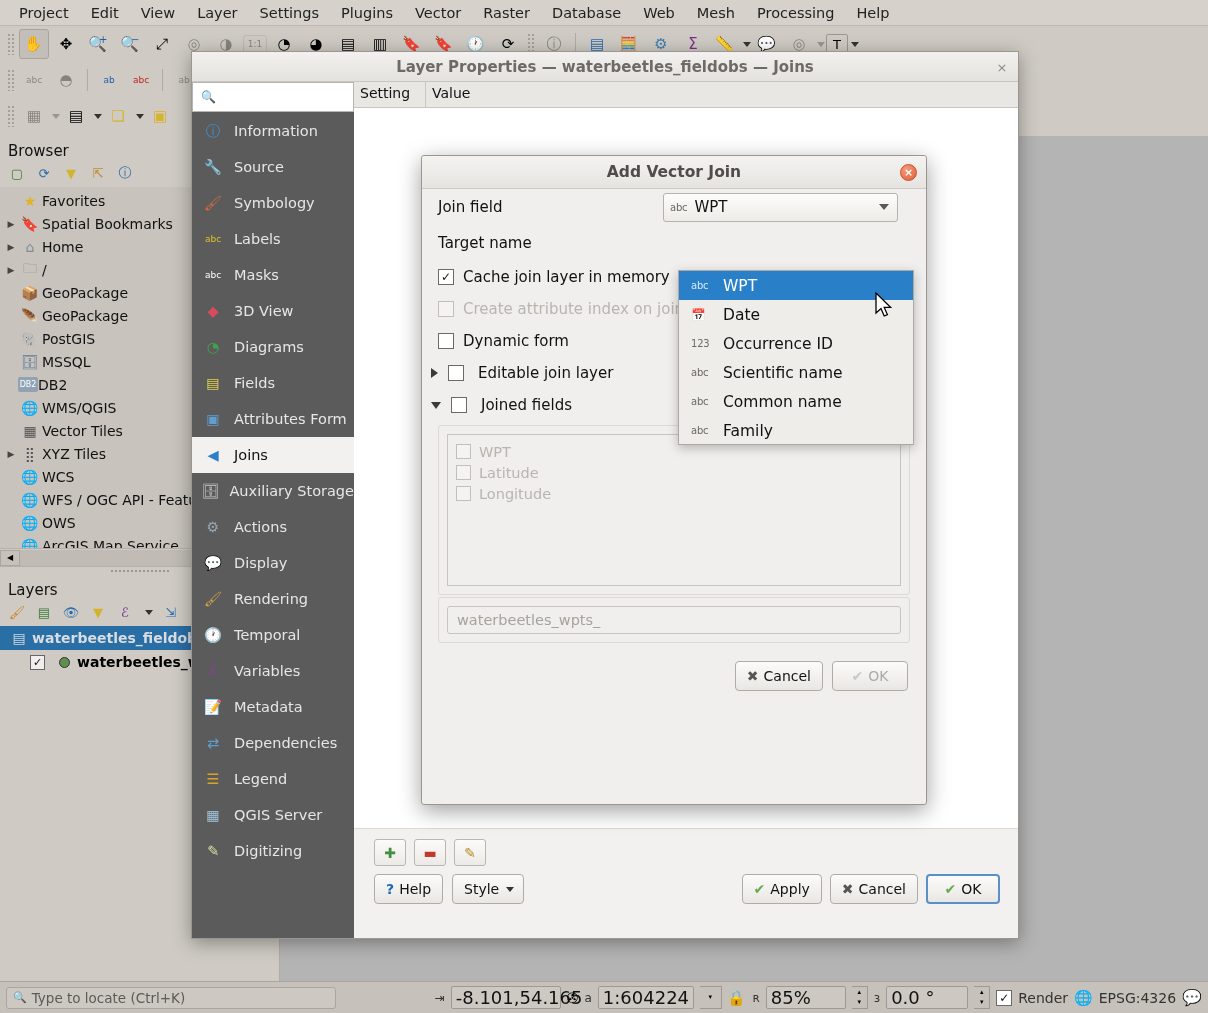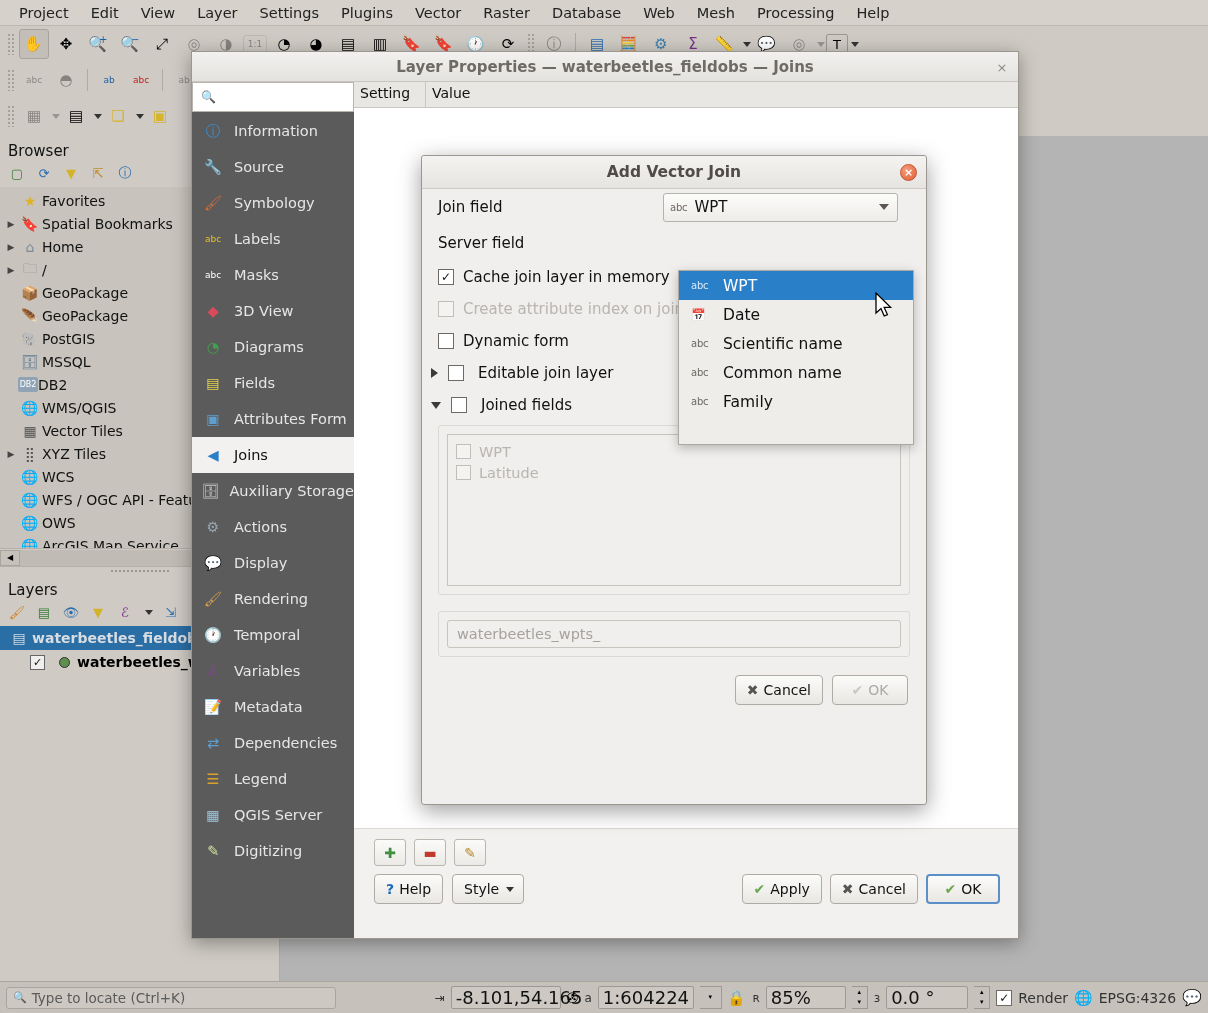--- a/index.html
+++ b/index.html
@@ -657,21 +657,21 @@
   <div class="avj-row">
     <div class="avj-label">Join field</div>
     <div class="combo">
       <span class="typeico">abc</span>
       <span>WPT</span>
       <span class="arr"></span>
     </div>
   </div>
 
   <div class="avj-row">
-    <div class="avj-label">Server field</div>
+    <div class="avj-label">Target name</div>
   </div>
 
   <div id="avj-checkboxes">
       <div class="chkrow">
         <span class="cbox">✓</span>
         <span>Cache join layer in memory</span>
       </div>
       <div class="chkrow">
         <span class="cbox disabled"></span>
         <span class="disabled-text">Create attribute index on join field</span>
@@ -697,25 +697,29 @@
   <div class="groupbox">
     <div class="listbox" id="joined-fields-list">
         <div class="listitem">
           <span class="cbox disabled" style="width: 15px; height: 15px;"></span>
           <span class="disabled-text">WPT</span>
         </div>
         <div class="listitem">
           <span class="cbox disabled" style="width: 15px; height: 15px;"></span>
           <span class="disabled-text">Latitude</span>
         </div>
-      </div>
-  </div>
-
-
-  <div class="groupbox" style="margin-top:16px">
+        <div class="listitem">
+          <span class="cbox disabled" style="width: 15px; height: 15px;"></span>
+          <span class="disabled-text">Longitude</span>
+        </div>
+      </div>
+  </div>
+
+
+  <div class="groupbox" style="margin-top:2px">
     <div class="prefix-input">waterbeetles_wpts_</div>
   </div>
 
   <div style="display:flex;justify-content:flex-end;gap:9px;padding:18px 18px 0 0">
     <div class="btn">
       <span style="color:#555">✖</span>
       <span>Cancel</span>
     </div>
     <div class="btn" style="min-width:76px;color:#adaaa6">
       <span style="color:#c6c9c2">✔</span>
@@ -725,20 +729,24 @@
 </div>
 
 <div id="dropdown">
     <div class="dditem sel">
       <span class="typeico" style="width: 22px; display: inline-block; text-align: left;">abc</span>
       <span>WPT</span>
     </div>
     <div class="dditem">
       <span class="typeico" style="width: 22px; display: inline-block; text-align: left; font-size: 12px;">📅</span>
       <span>Date</span>
+    </div>
+    <div class="dditem">
+      <span class="typeico" style="width: 22px; display: inline-block; text-align: left;">123</span>
+      <span>Occurrence ID</span>
     </div>
     <div class="dditem">
       <span class="typeico" style="width: 22px; display: inline-block; text-align: left;">abc</span>
       <span>Scientific name</span>
     </div>
     <div class="dditem">
       <span class="typeico" style="width: 22px; display: inline-block; text-align: left;">abc</span>
       <span>Common name</span>
     </div>
     <div class="dditem">

